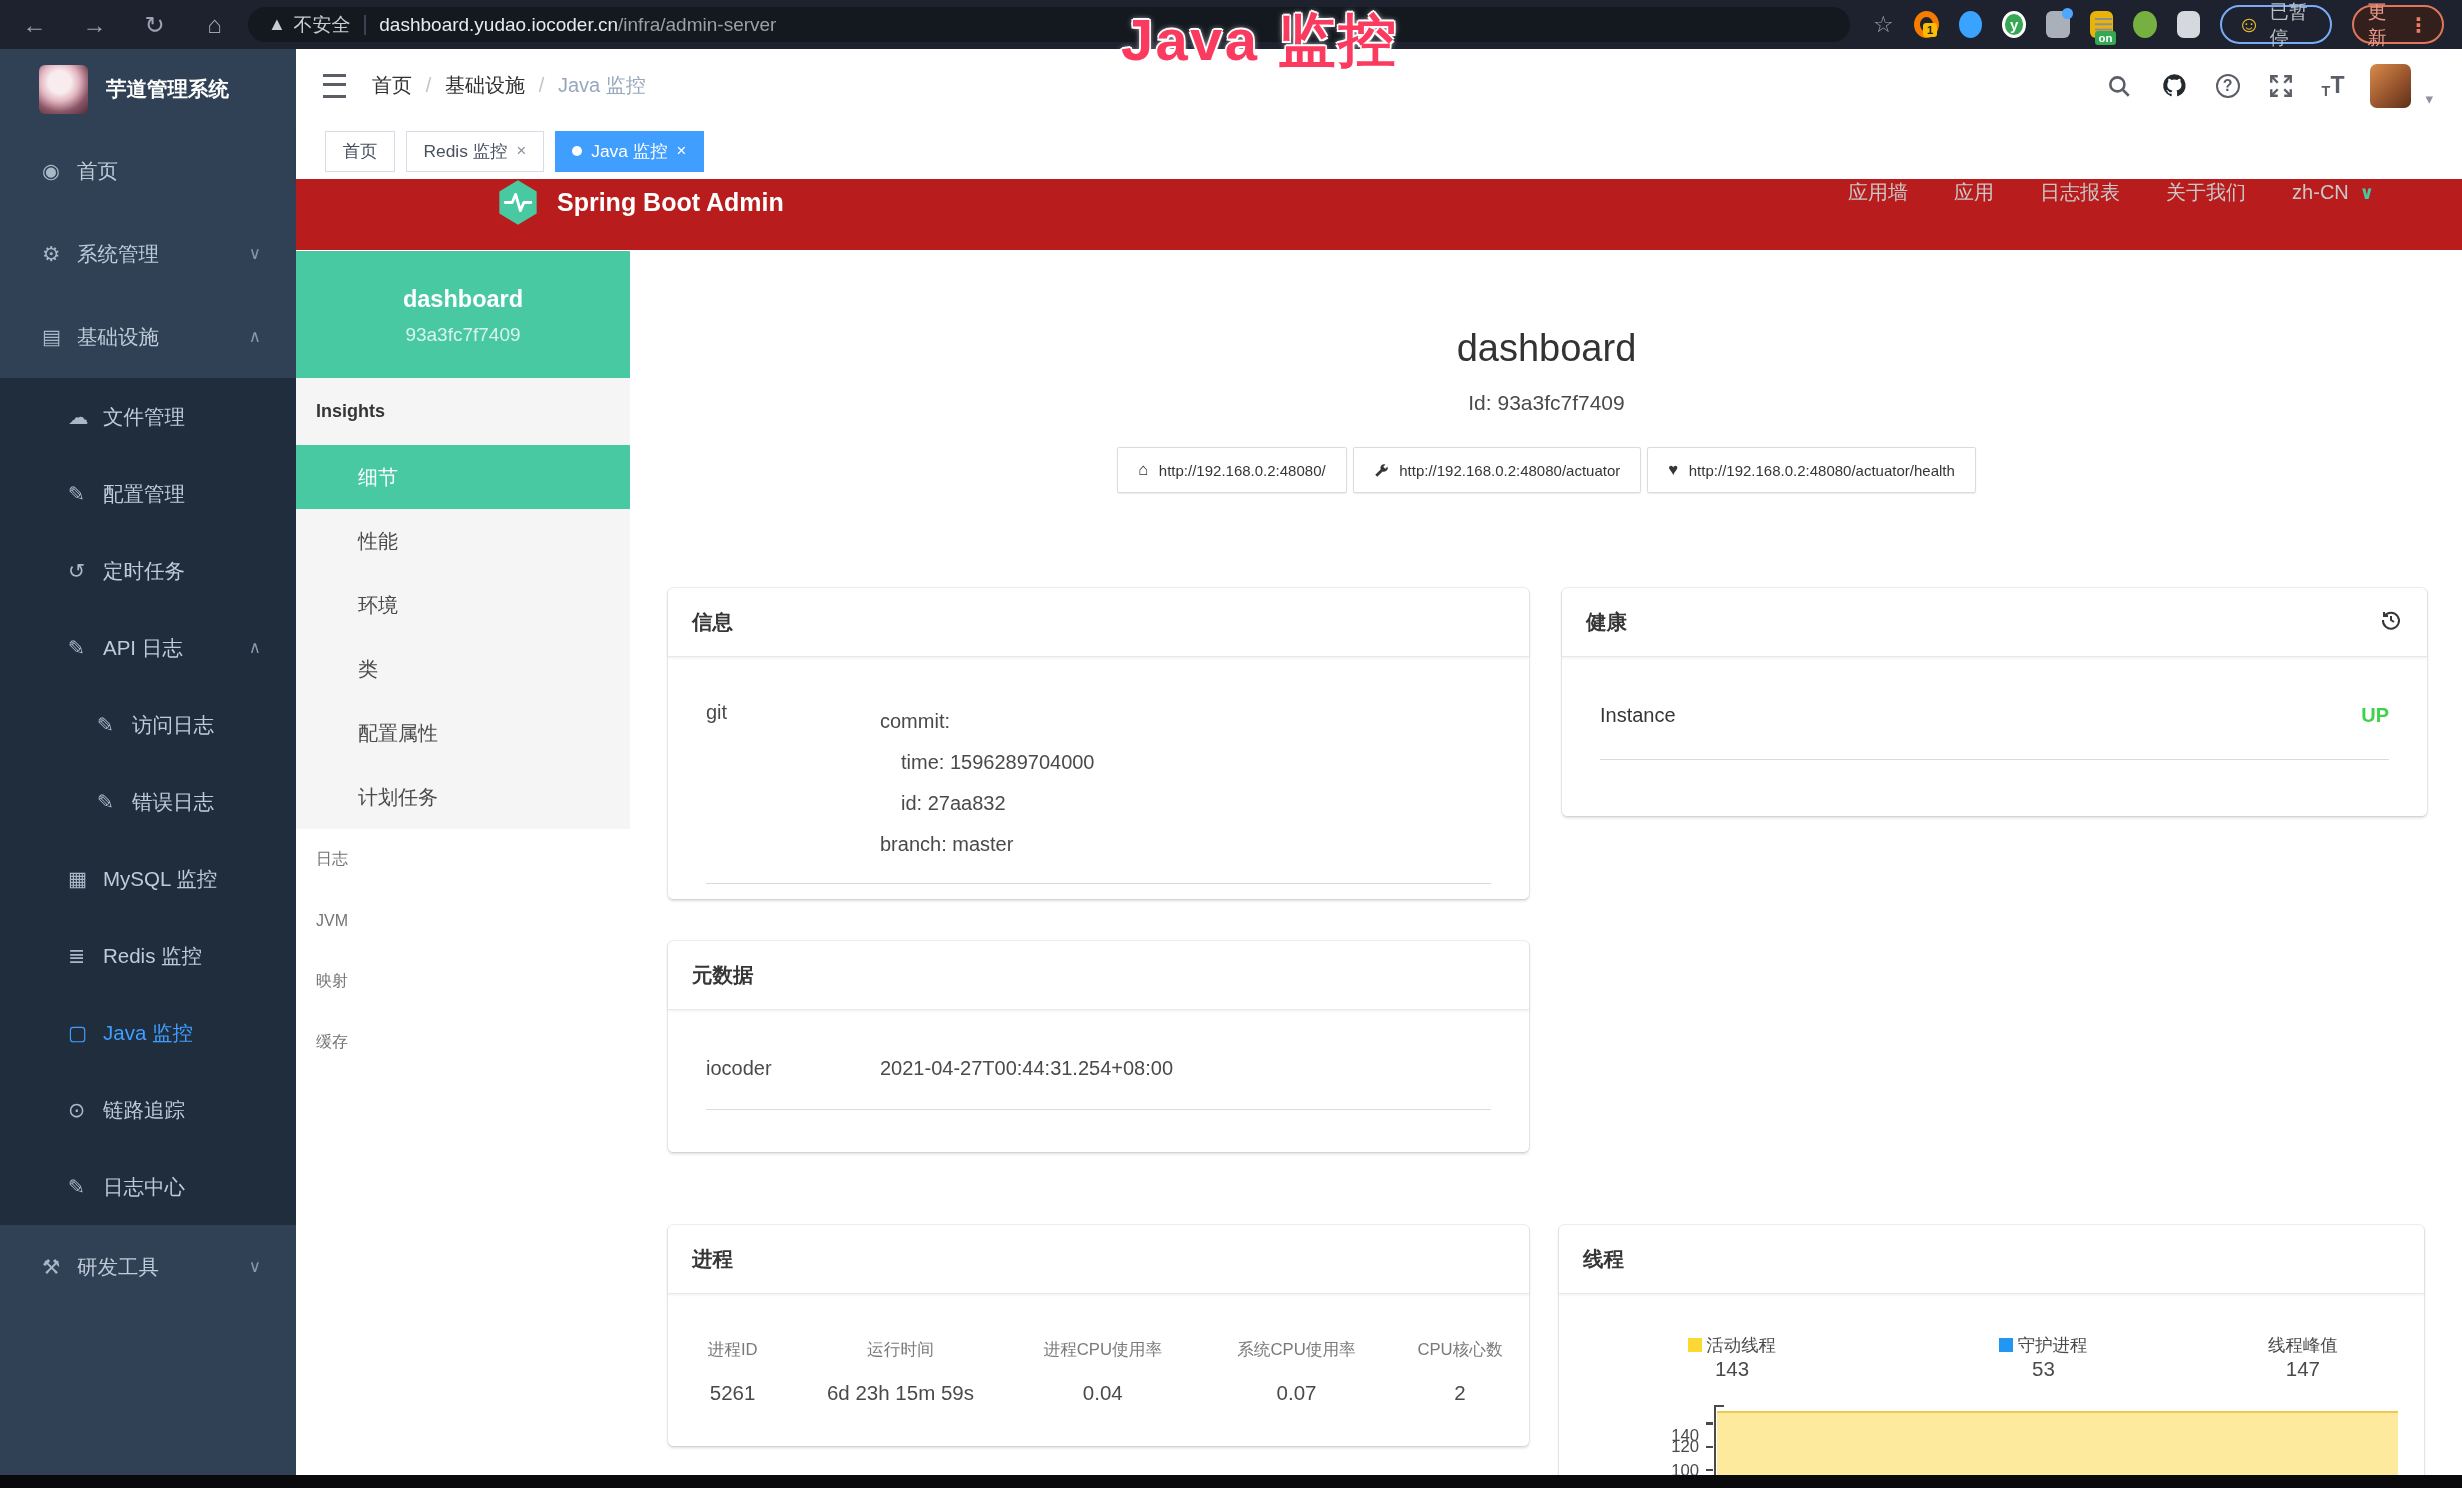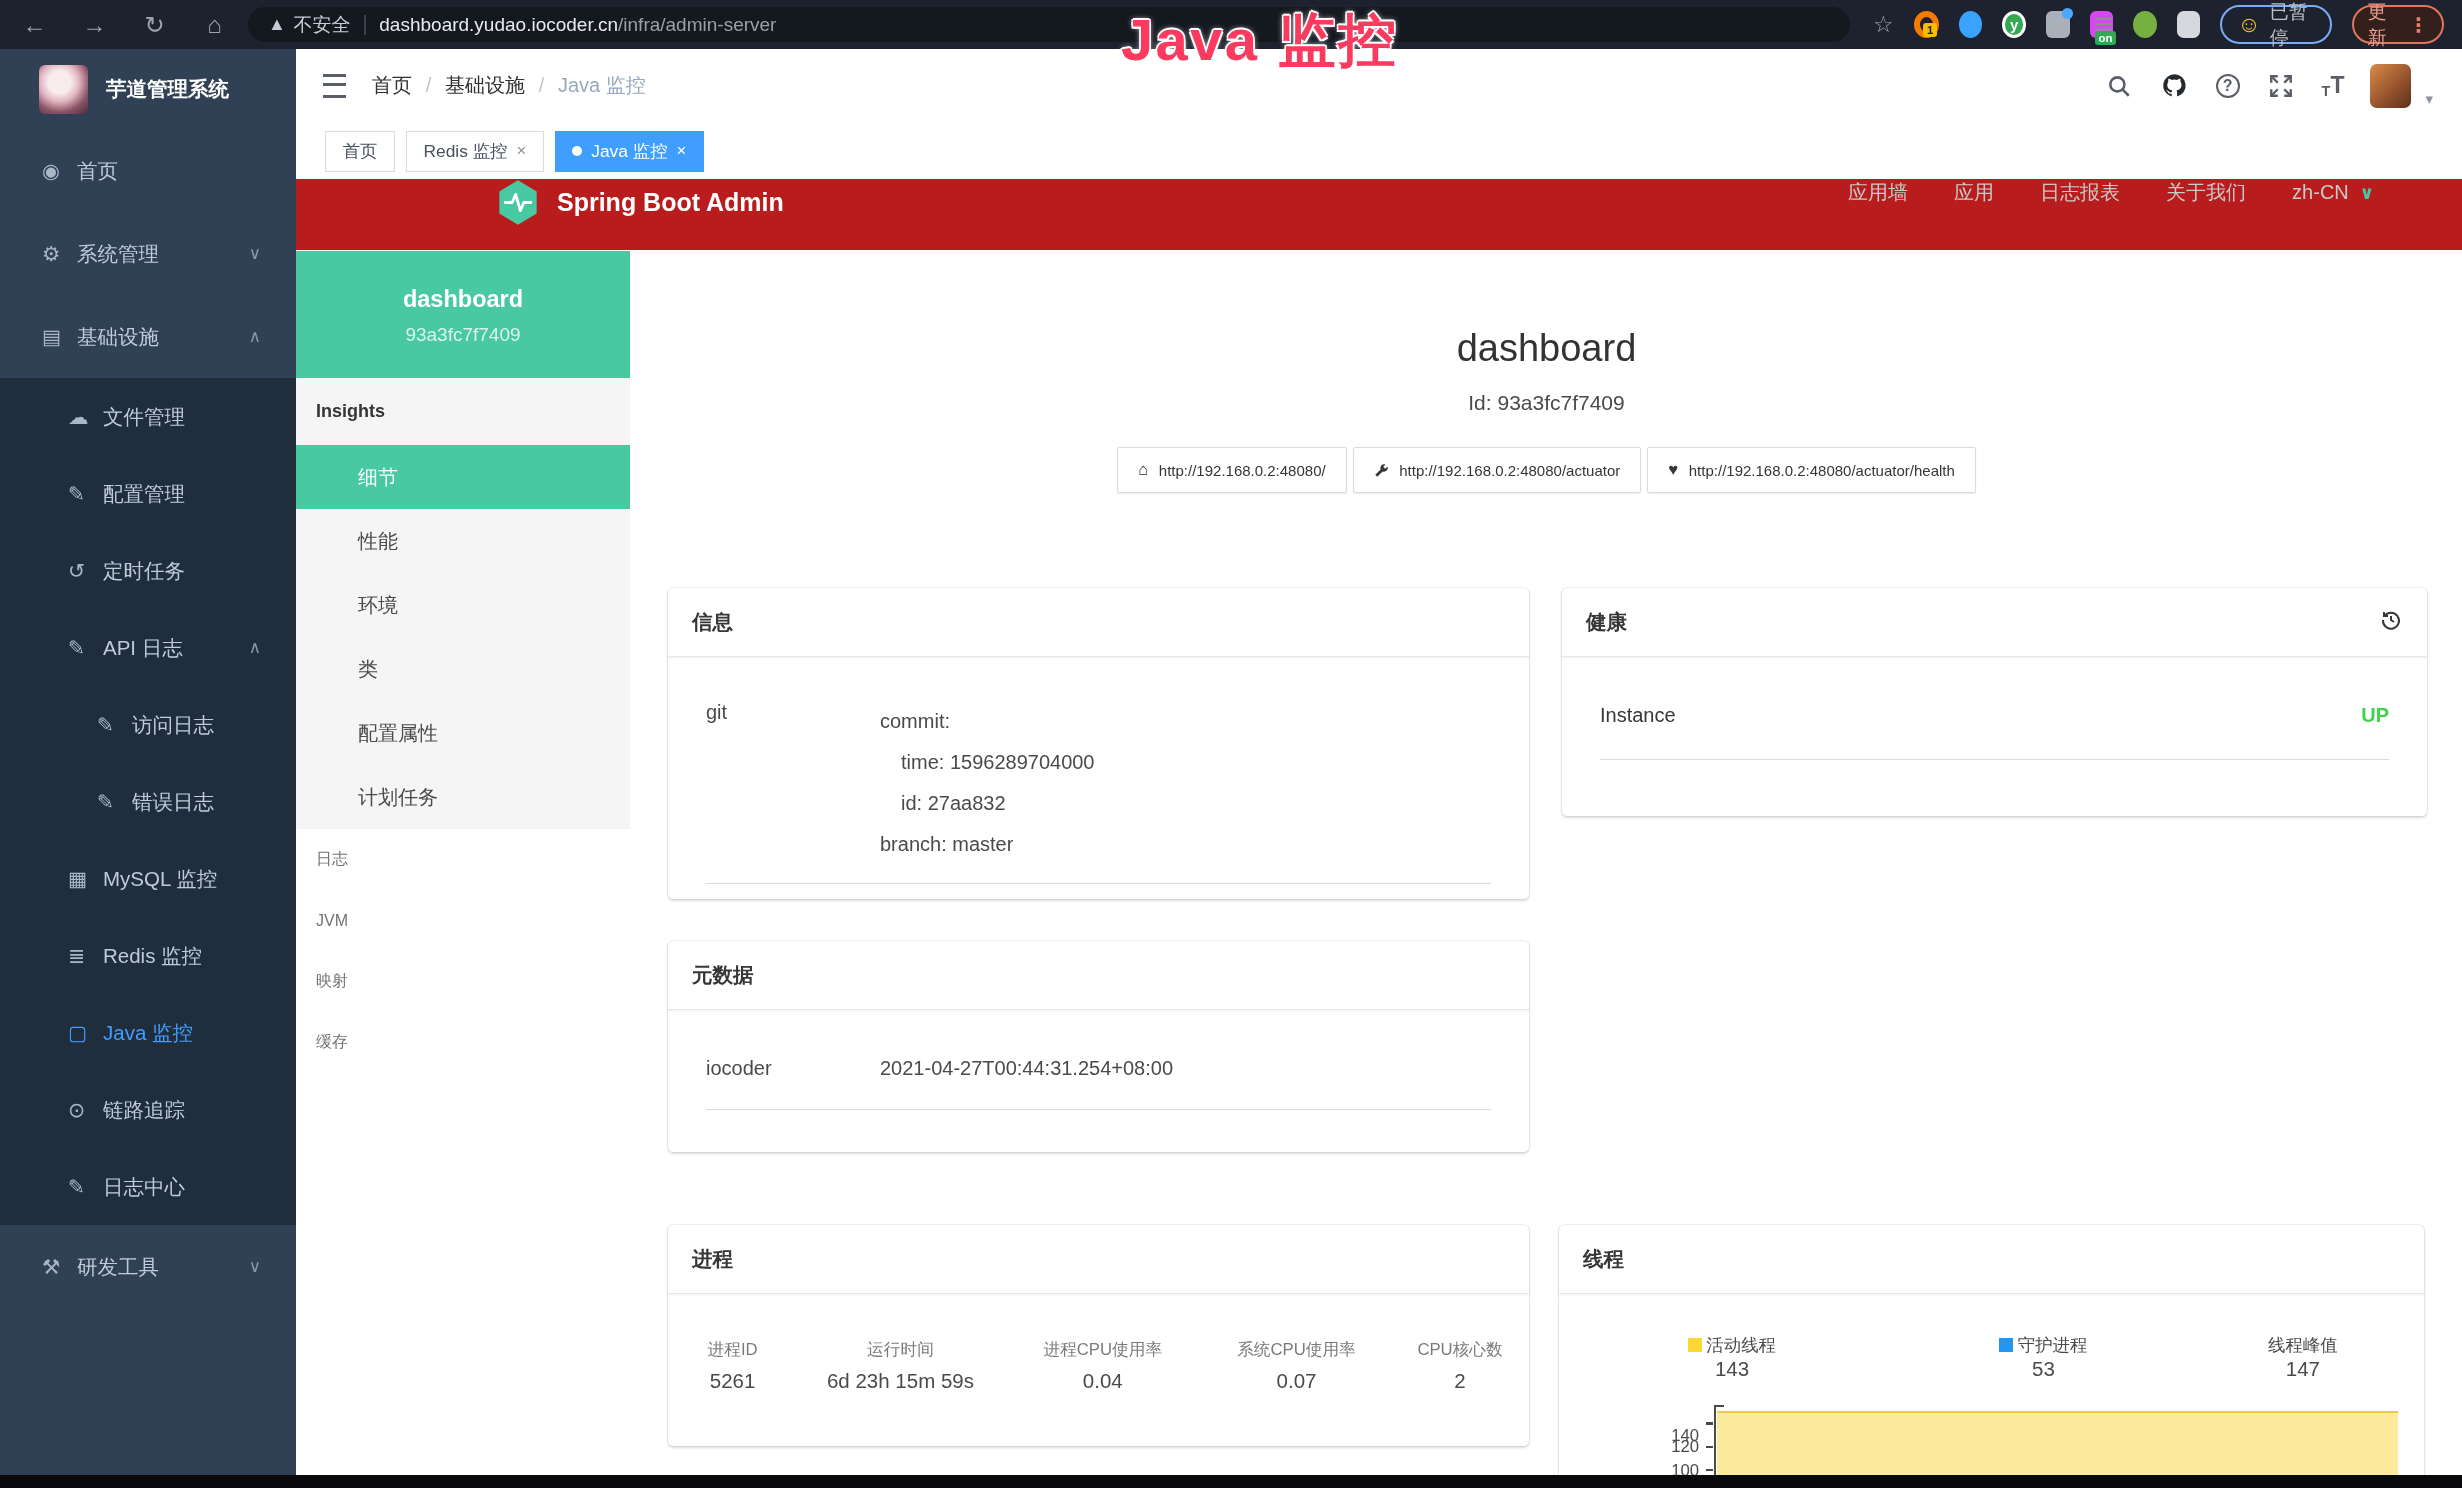--- a/index.html
+++ b/index.html
@@ -17,21 +17,21 @@
   .upath{color:#9aa0a6;}
   .bright{display:flex;align-items:center;gap:20px;margin-left:23px;}
   .star{color:#9aa3b2;font-size:23px;}
   .ext{position:relative;width:27px;height:27px;border-radius:50%;}
   .ext .badge{position:absolute;right:-4.6px;bottom:-4.6px;background:#fbbc04;color:#202124;font-size:11.4px;font-weight:bold;border-radius:3px;padding:0.8px 3.8px;line-height:12px;}
   .ext-ring{border:6px solid #f57c00;background:transparent;box-sizing:border-box;}
   .ext-pin{background:#3aa3ff;}
   .ext-y{background:#34a853;border:3px solid #fff;box-sizing:border-box;color:#fff;font-weight:bold;font-size:15px;display:flex;align-items:center;justify-content:center;}
   .ext-grid{background:#aab0ba;border-radius:6px;}
   .ext-grid i{position:absolute;right:-3px;top:-3px;width:10.6px;height:10.6px;border-radius:50%;background:#4da6ff;}
-  .ext-on{background:#d946ef;border-radius:6px;}
+  .ext-on{background:#eab308;border-radius:6px;}
   .ext-on i{position:absolute;left:5.3px;top:6.8px;width:16.7px;height:2.3px;background:#8a8f98;box-shadow:0 5.3px 0 #8a8f98,0 10.6px 0 #8a8f98;}
   .ext-on .badge{background:#34a853;color:#fff;right:-3px;bottom:-6.8px;}
   .ext-leaf{background:#76b041;}
   .ext-puzzle{background:#d5d9de;border-radius:6.8px;}
   .pausedpill{display:flex;align-items:center;gap:9px;height:35px;border:2.3px solid #7aabf7;border-radius:20px;padding:0 15px;color:#bdc1c6;font-size:19px;}
   .face{color:#f7c52d;font-size:23px;line-height:23px;}
   .updbtn{display:flex;align-items:center;gap:12px;height:35px;border:2.3px solid #e2765a;border-radius:20px;padding:0 13.7px;margin-right:18px;background:#33201d;color:#e8998a;font-size:19px;}
   .dots{color:#eb7b62;font-size:20px;font-weight:bold;letter-spacing:0;}
   
   .annot{position:absolute;left:1121px;top:1.5px;z-index:60;font-size:58px;font-weight:bold;color:#fb3a5f;letter-spacing:2.3px;
@@ -104,21 +104,21 @@
   .cbody{padding:0 38px;}
   .kv{display:flex;border-bottom:1.5px solid #dbdbdb;}
   .kv .k{width:174px;flex:none;font-size:20px;color:#4a4a4a;}
   .kv .v{font-size:20px;color:#4a4a4a;}
   .gitlines div{line-height:41px;}
   .gitlines .ind{padding-left:21px;}
   
   .prow{display:flex;text-align:center;}
   .prow .c1{width:15%;} .prow .c2{width:24%;} .prow .c3{width:23%;} .prow .c4{width:22%;} .prow .c5{width:16%;}
   .phead{font-size:16.7px;color:#7a7a7a;margin-top:44px;}
-  .pval{font-size:20.5px;color:#4a4a4a;margin-top:8px;}
+  .pval{font-size:20.5px;color:#4a4a4a;margin-top:20px;}
   
   .leg{display:flex;margin-top:39px;}
   .legc{display:flex;flex-direction:column;align-items:center;}
   .legc.a{width:40%;} .legc.b{width:32%;} .legc.c{width:28%;}
   .legl{font-size:17.4px;color:#4a4a4a;display:flex;align-items:center;gap:4.6px;}
   .sq{width:13.7px;height:13.7px;display:inline-block;}
   .sq.y{background:#fdd835;} .sq.b{background:#2196f3;}
   .legv{font-size:20.5px;color:#4a4a4a;}
   .chart{position:absolute;left:0;top:180px;right:0;height:319px;}
   .yt{position:absolute;left:0;width:140px;text-align:right;font-size:16.7px;color:#4a4a4a;line-height:23px;}

